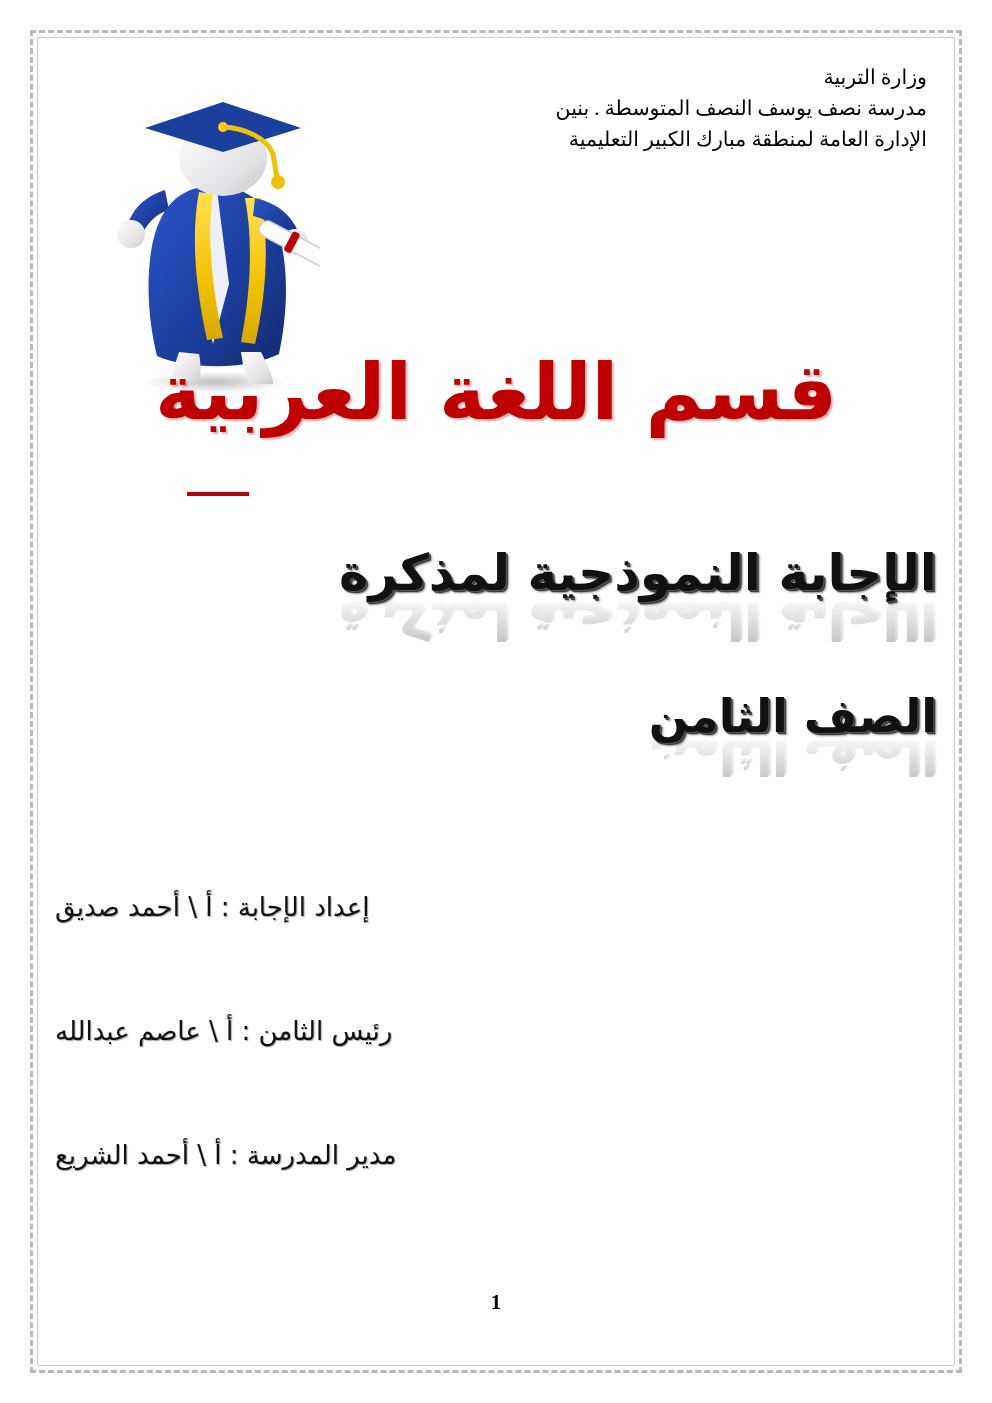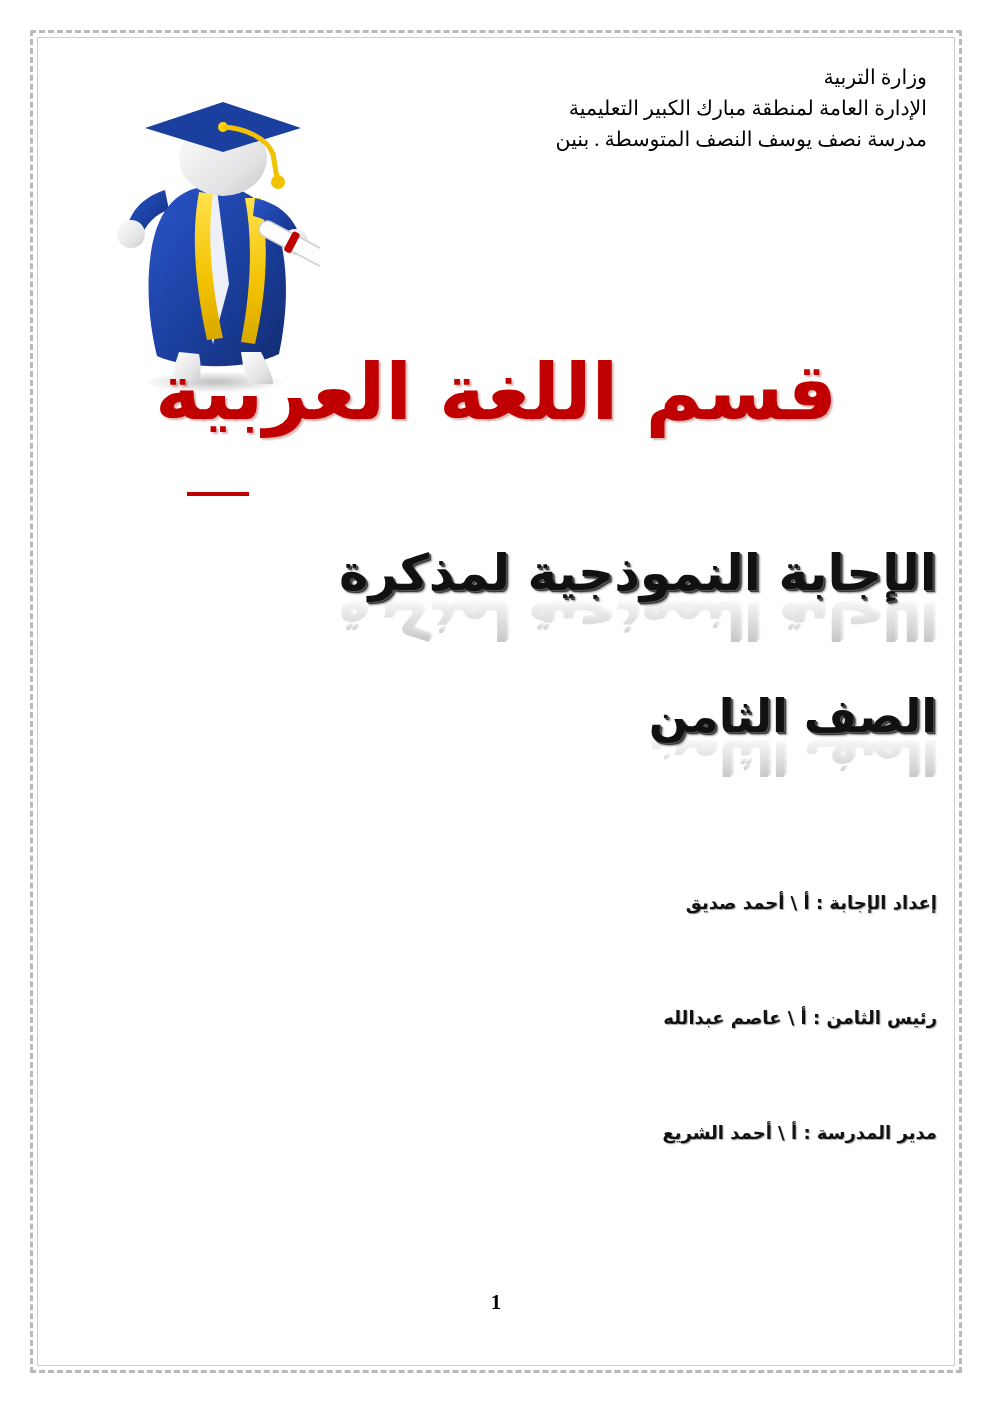--- a/index.html
+++ b/index.html
@@ -138,24 +138,24 @@
 
   
   .credits {
     position: absolute;
     top: 840px;
     left: 0;
     width: 882px;
     direction: rtl;
   }
   .credit-line {
-    text-align: right;
+    text-align: left;
     font-family: "DejaVu Sans", sans-serif;
-    font-size: 18px;
-    font-weight: 700;
+    font-size: 26px;
+    font-weight: 400;
     color: #111;
     letter-spacing: 1px;
     margin-bottom: 94px;
     text-shadow: 1px 1px 1px rgba(0,0,0,0.35);
   }
   .credit-line:last-child { margin-bottom: 0; }
 
   
   .page-number {
     position: absolute;
@@ -173,22 +173,22 @@
 <body>
 
 <div class="page">
   <div class="border-outer"></div>
   <div class="border-inner"></div>
 
   <div class="content">
 
     <div class="header-block">
       <div class="header-line">وزارة التربية</div>
+      <div class="header-line">مدرسة نصف يوسف النصف المتوسطة . بنين</div>
       <div class="header-line">الإدارة العامة لمنطقة مبارك الكبير التعليمية</div>
-      <div class="header-line">مدرسة نصف يوسف النصف المتوسطة . بنين</div>
     </div>
 
     <div class="mascot">
       <svg viewBox="0 0 225 300" width="225" height="300" aria-hidden="true">
         <defs>
           <linearGradient id="gownG" x1="0" y1="0" x2="1" y2="1">
             <stop offset="0%" stop-color="#2a55c9"></stop>
             <stop offset="55%" stop-color="#1b3f9e"></stop>
             <stop offset="100%" stop-color="#122c72"></stop>
           </linearGradient>

